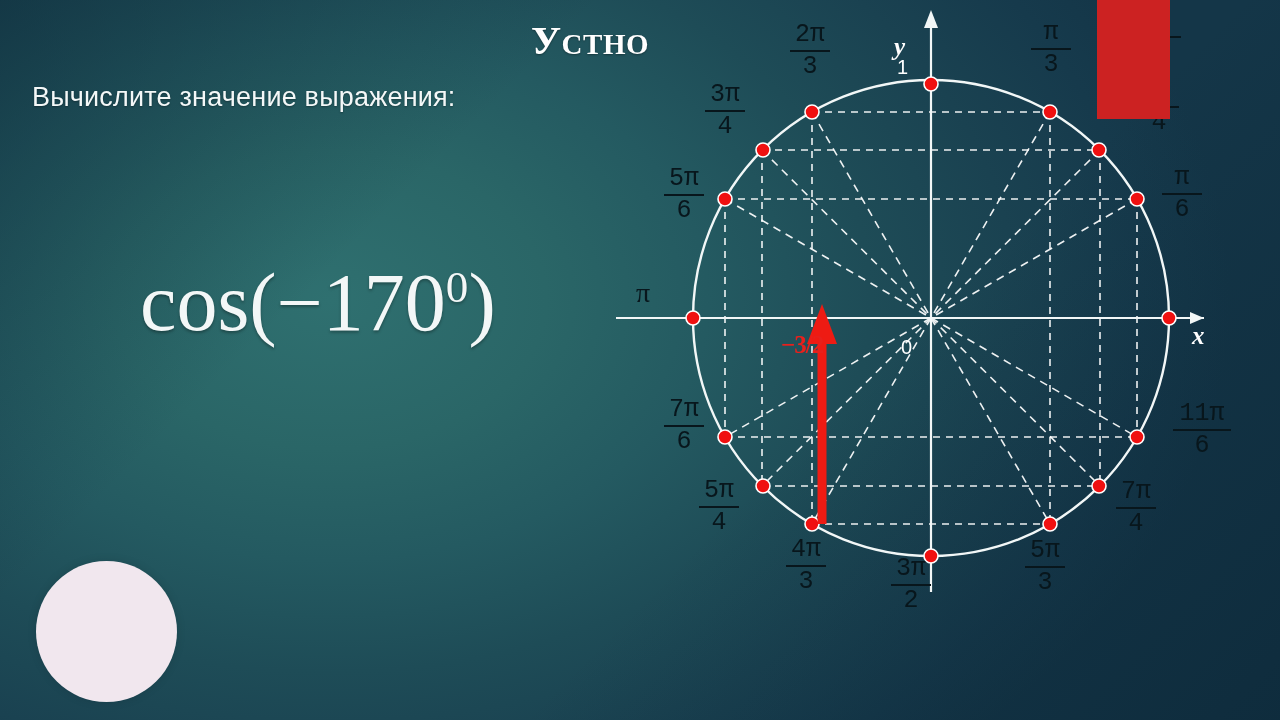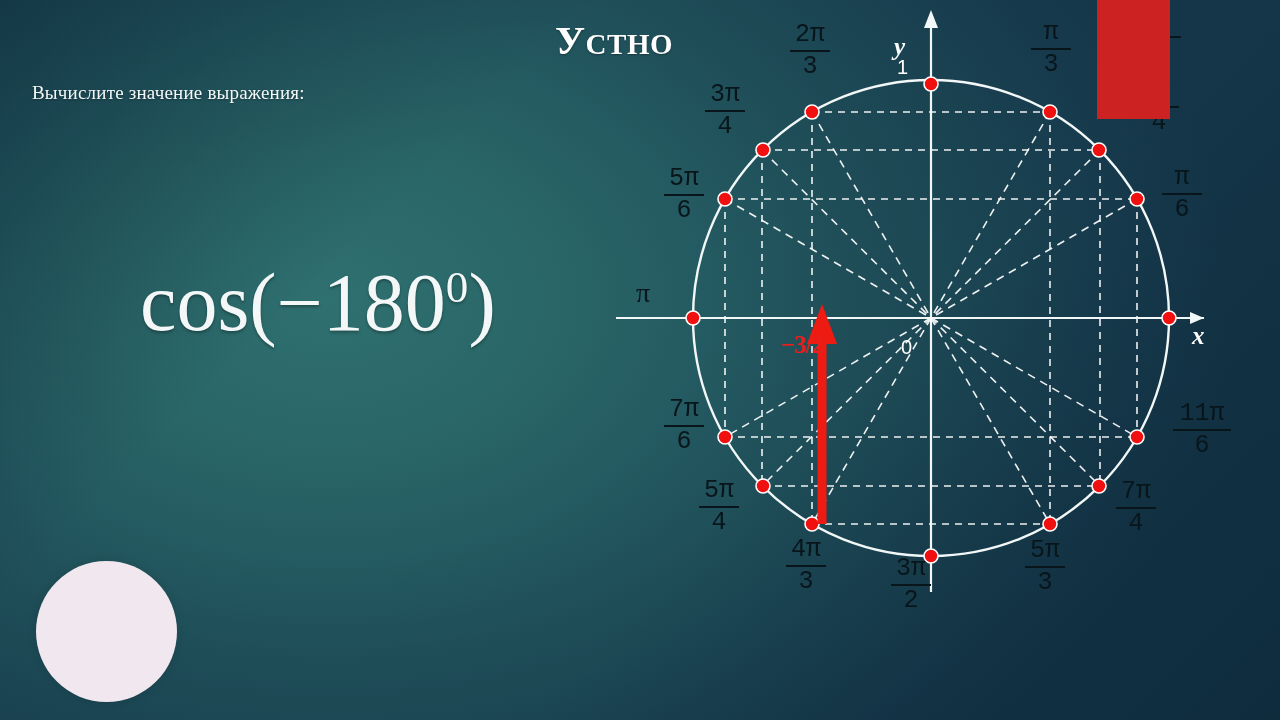--- a/index.html
+++ b/index.html
@@ -25,39 +25,39 @@
   #bg-vignette {
     position: absolute;
     inset: 0;
     background: linear-gradient(135deg, rgba(12,40,56,0.55) 0%, rgba(12,40,56,0) 30%,
                 rgba(12,40,56,0) 62%, rgba(10,36,52,0.55) 100%);
   }
 
   
   #title {
     position: absolute;
-    left: 454px;
+    left: 430px;
     top: 16px;
     width: 320px;
     text-align: center;
     color: #ffffff;
     font-family: "Liberation Serif", "DejaVu Serif", serif;
     font-weight: bold;
     font-size: 41px;
     font-variant: small-caps;
     letter-spacing: 0.5px;
     text-shadow: 0 1px 2px rgba(0,0,0,0.35);
   }
   #subtitle {
     position: absolute;
     left: 32px;
     top: 82px;
     color: #f4f8f8;
-    font-family: Liberation Serif, serif;
-    font-size: 19px;
+    font-family: Liberation Sans, sans-serif;
+    font-size: 27px;
     letter-spacing: 0.2px;
     white-space: nowrap;
     text-shadow: 0 1px 2px rgba(0,0,0,0.3);
   }
 
   
   #expression {
     position: absolute;
     left: 140px;
     top: 262px;
@@ -321,18 +321,18 @@
       <span class="den">6</span>
     </div>
   </div>
 
   <div id="red-rect"></div>
 
   <div id="title">Устно</div>
   <div id="subtitle">Вычислите значение выражения:</div>
 
   <div id="expression">
-    <span>cos(−180</span><span class="sup">0</span><span>)</span>
+    <span>cos(−170</span><span class="sup">0</span><span>)</span>
   </div>
 
   <div id="deco-circle"></div>
 
 </div>
 
 </body></html>

